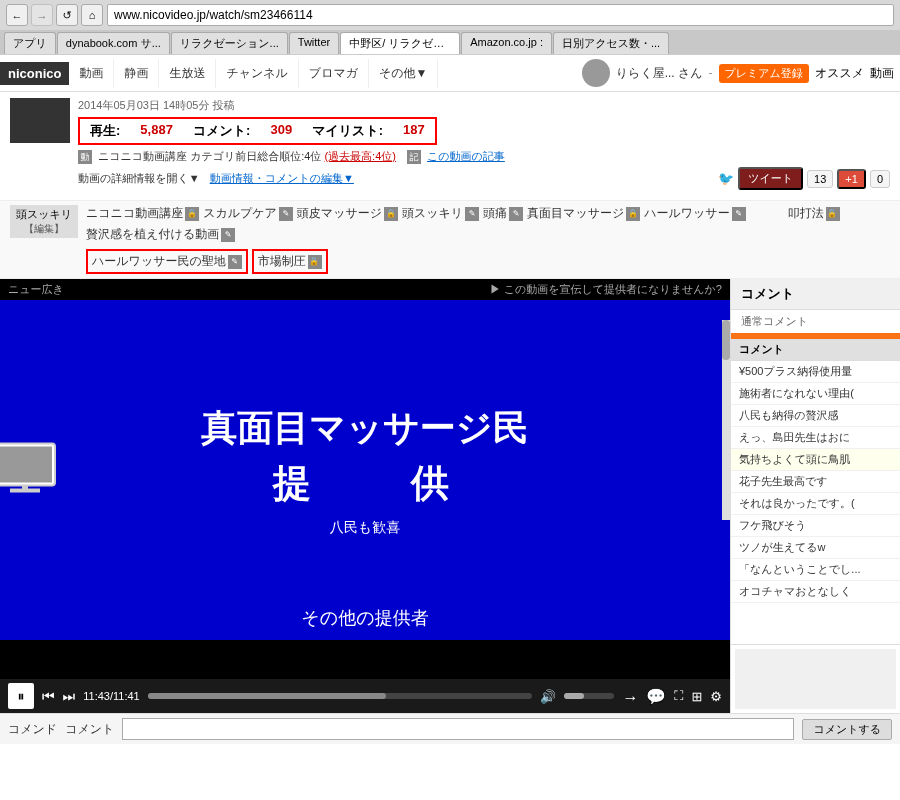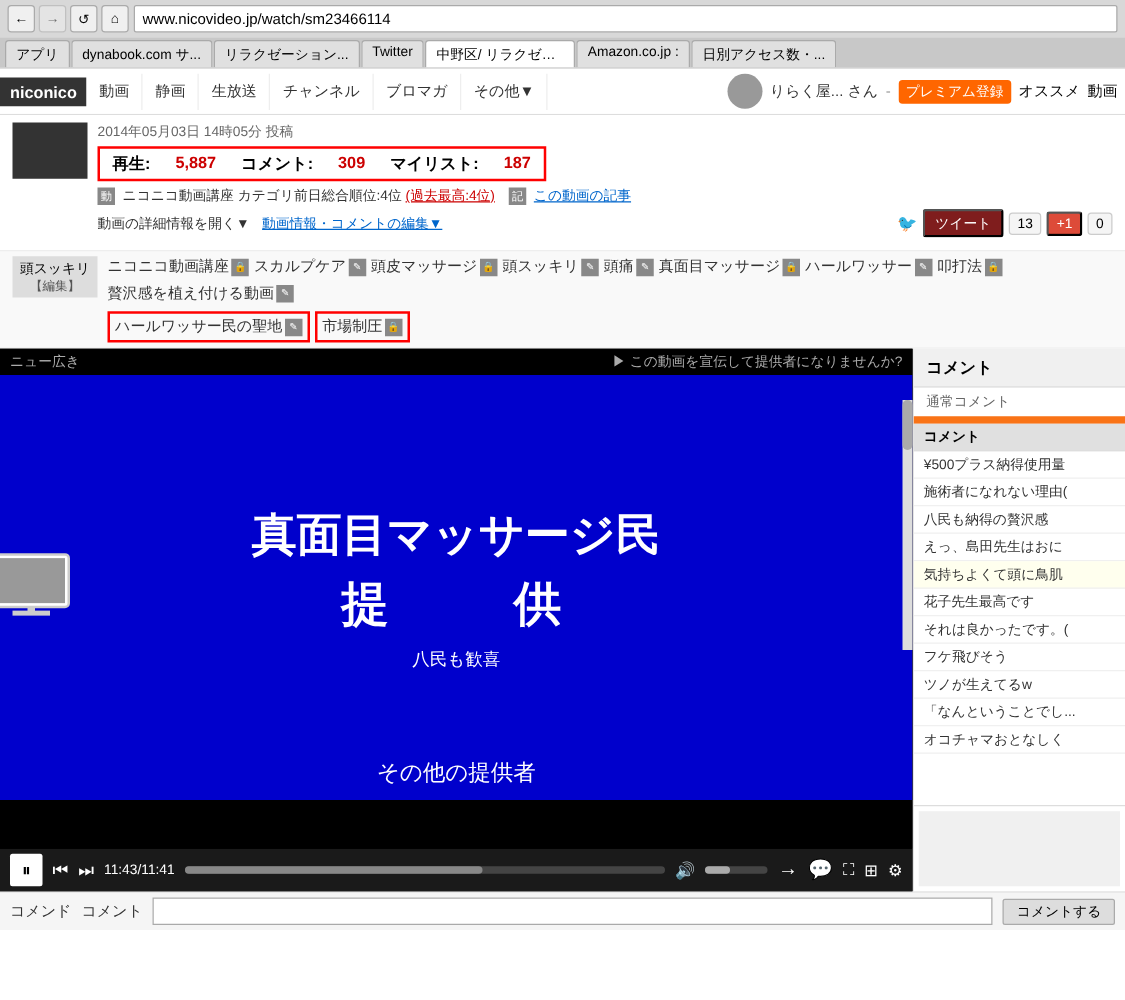--- a/index.html
+++ b/index.html
@@ -200,21 +200,21 @@
 
     <span class="tag">
       <span style="cursor:pointer;">真面目マッサージ</span>
       <span class="tag-icon lock">🔒</span>
     </span>
     <span class="tag">
       <span style="cursor:pointer;">ハールワッサー</span>
       <span class="tag-icon edit">✎</span>
     </span>
     <span class="tag">
-      <span style="cursor:pointer;">叩打法</span>
+      <span style="cursor:pointer;margin-left:38px;">叩打法</span>
       <span class="tag-icon lock">🔒</span>
     </span>
     <span class="tag">
       <span style="cursor:pointer;">贅沢感を植え付ける動画</span>
       <span class="tag-icon edit">✎</span>
     </span>
 
     <div style="display:flex;gap:4px;flex-basis:100%;margin-top:2px;">
       <span class="tag highlight-red" style="padding:2px 4px;">
         <span style="cursor:pointer;">ハールワッサー民の聖地</span>

